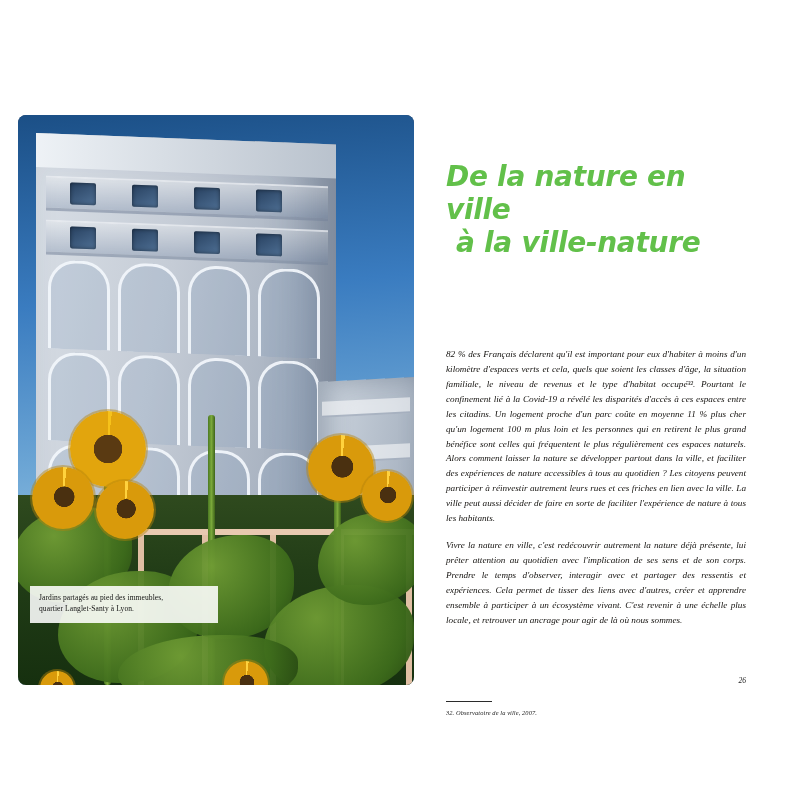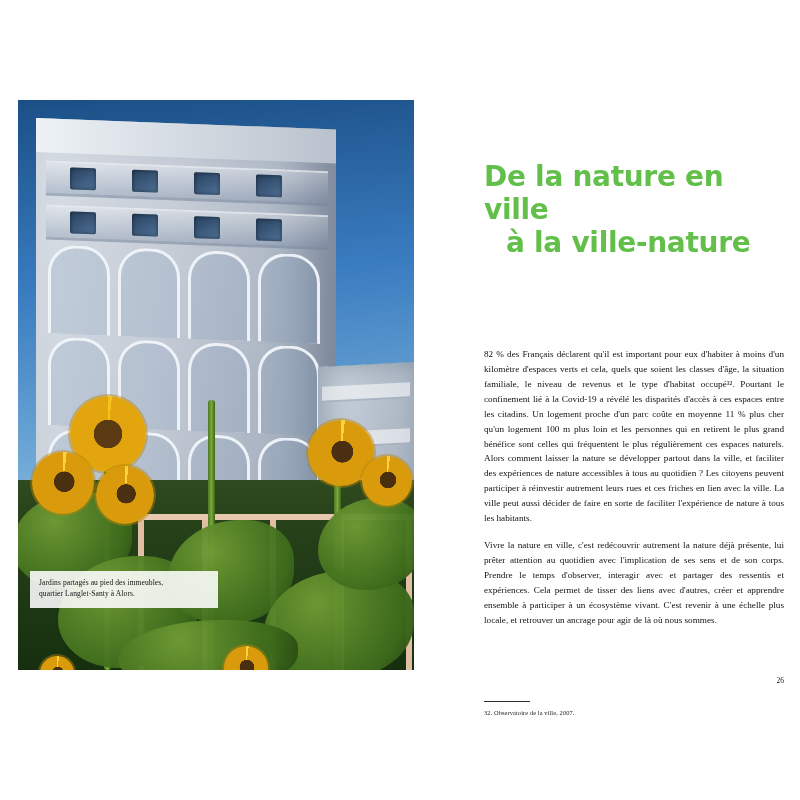--- a/index.html
+++ b/index.html
@@ -18,25 +18,26 @@
     position: relative;
     width: 800px;
     height: 800px;
     background: #ffffff;
   }
 
   
   .photo-page {
     position: absolute;
     left: 18px;
-    top: 100px;
+    top: 115px;
     width: 396px;
     height: 570px;
     overflow: hidden;
     background: #2a3b56;
+    border-radius: 8px;
   }
 
   
   .sky {
     position: absolute;
     inset: 0;
     background: linear-gradient(175deg, #1b4f86 0%, #3a7cc0 32%, #6fa8d6 60%, #9ec6e4 78%, #c3dced 100%);
   }
 
   
@@ -164,38 +165,39 @@
     padding: 7px 9px 8px 9px;
     font-family: "Liberation Serif", serif;
     font-size: 7.5px;
     line-height: 1.45;
     letter-spacing: .1px;
   }
 
   
   .text-page {
     position: absolute;
-    left: 484px;
+    left: 446px;
     top: 115px;
     width: 300px;
     height: 570px;
+    font-style: italic;
   }
 
   .headline {
     font-family: "DejaVu Sans", sans-serif;
     font-weight: 700;
     font-size: 28px;
     line-height: 1.18;
     color: #62c04a;
     letter-spacing: -0.3px;
     margin: 45px 0 0 0;
   }
   .headline .l2 {
     display: block;
-    margin-left: 22px;
+    margin-left: 10px;
   }
 
   .body-copy {
     margin-top: 88px;
     font-family: "Liberation Serif", serif;
     font-size: 9.2px;
     line-height: 1.62;
     color: #14120f;
     text-align: justify;
   }
@@ -304,21 +306,21 @@
     <div class="sunflower" style="left:52px;  top:296px; width:76px;  height:76px;"></div>
     <div class="sunflower side" style="left:14px;  top:352px; width:62px;  height:62px;"></div>
     <div class="sunflower side" style="left:78px;  top:366px; width:58px;  height:58px;"></div>
     <div class="sunflower side" style="left:290px; top:320px; width:66px;  height:66px;"></div>
     <div class="sunflower side" style="left:344px; top:356px; width:50px;  height:50px;"></div>
     <div class="sunflower side" style="left:206px; top:546px; width:44px;  height:44px;"></div>
     <div class="sunflower side" style="left:22px;  top:556px; width:34px;  height:34px;"></div>
 
     <div class="caption">
       <div>Jardins partagés au pied des immeubles,</div>
-      <div>quartier Langlet-Santy à Alors.</div>
+      <div>quartier Langlet-Santy à Lyon.</div>
     </div>
   </div>
 
   <div class="text-page">
 
     <h1 class="headline">
       <span>De la nature en ville</span>
       <span class="l2">à la ville-nature</span>
     </h1>
 

